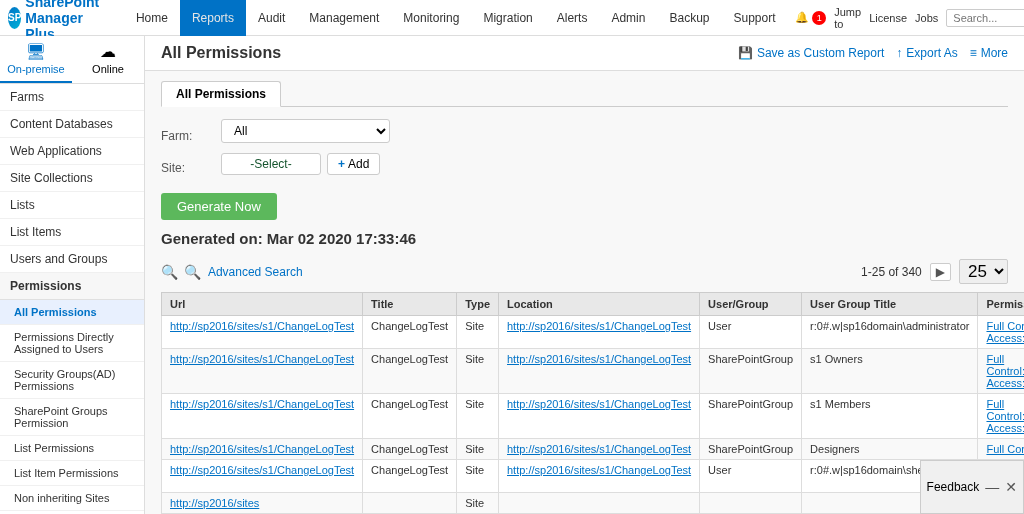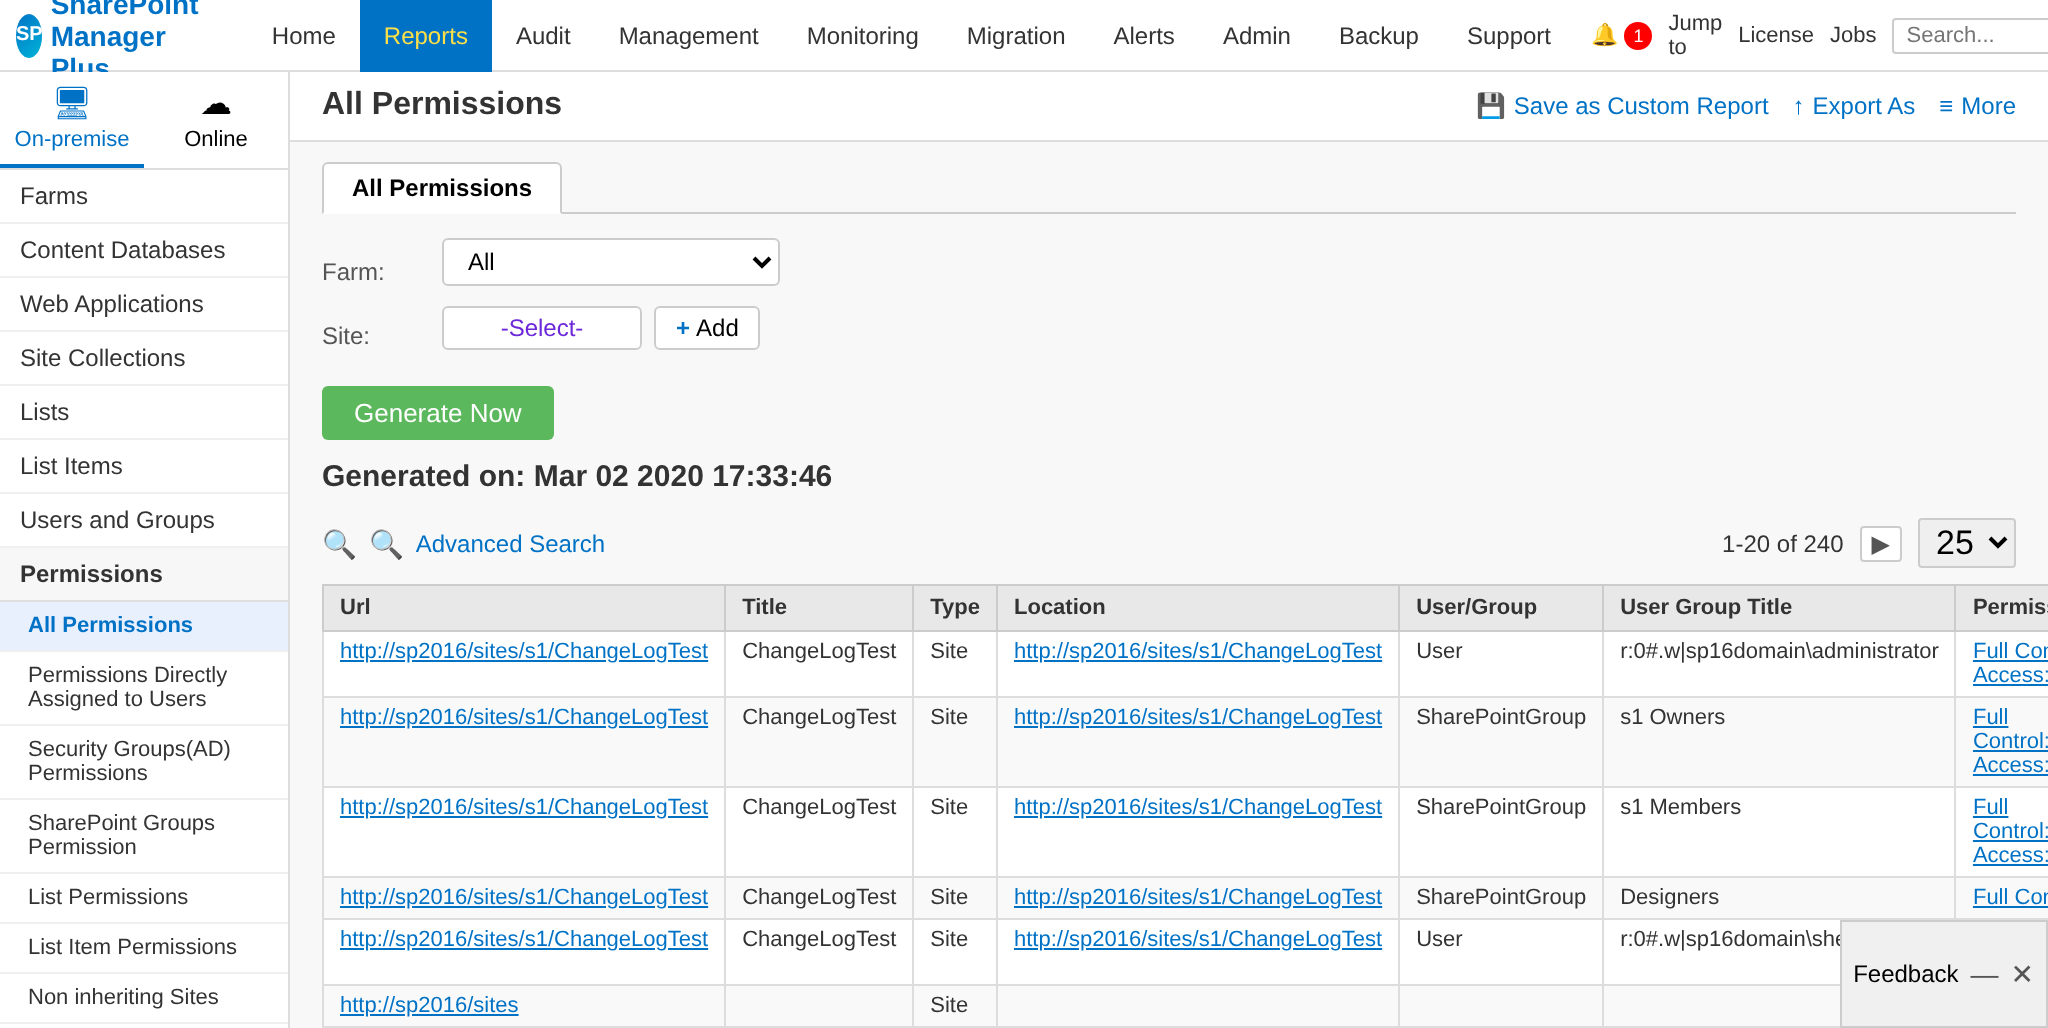--- a/index.html
+++ b/index.html
@@ -12,21 +12,21 @@
     }
     .logo { display: flex; align-items: center; gap: 4px; font-size: 14px; font-weight: bold; color: #0072c6; margin-right: 8px; }
     .logo-circle { width: 22px; height: 22px; background: linear-gradient(135deg, #0072c6, #00b4d8); border-radius: 50%; display: flex; align-items: center; justify-content: flex-end; }
     .logo-circle span { color: white; font-size: 10px; font-weight: bold; }
 
     .nav-menu { display: flex; align-items: center; flex: 1; gap: 0; }
     .nav-item {
       padding: 0 12px; height: 36px; display: flex; align-items: center;
       cursor: pointer; font-size: 12px; color: #333; white-space: nowrap;
     }
-    .nav-item.active { background: #0072c6; color: #fde047; }
+    .nav-item.active { background: #0072c6; color: #e5e5e5; }
 
     .top-right { display: flex; align-items: center; gap: 8px; font-size: 11px; }
     .top-right-item { display: flex; align-items: center; gap: 3px; cursor: pointer; color: #333; }
     .notif-badge { background: red; color: white; border-radius: 50%; width: 14px; height: 14px; font-size: 9px; display: flex; align-items: center; justify-content: center; }
     .search-box-top { border: 1px solid #ccc; border-radius: 2px; padding: 2px 6px; font-size: 11px; width: 80px; }
 
     
     .main-layout { display: flex; height: calc(514px - 36px); }
 
     
@@ -81,21 +81,21 @@
     .form-label { width: 60px; color: #555; font-size: 12px; }
     .form-select {
       border: 1px solid #ccc; border-radius: 3px; padding: 3px 8px;
       font-size: 12px; min-width: 120px; background: white; cursor: pointer;
     }
     .select-with-arrow { display: flex; align-items: center; position: relative; }
     .select-dropdown { width: 169px; }
 
     .site-select-box {
       border: 1px solid #ccc; border-radius: 3px; padding: 3px 10px;
-      font-size: 12px; min-width: 100px; background: white; color: #6d28d9; cursor: pointer;
+      font-size: 12px; min-width: 100px; background: white; color: #14532d; cursor: pointer;
     }
     .add-btn {
       background: #fff; border: 1px solid #ccc; border-radius: 3px;
       padding: 3px 10px; font-size: 12px; cursor: pointer; margin-left: 6px;
       display: flex; align-items: center; gap: 3px;
     }
     .add-btn .plus { color: #0072c6; font-weight: bold; }
 
     .generate-btn {
       background: #5cb85c; color: white; border: none; border-radius: 3px;
@@ -270,21 +270,21 @@
       </div>
 
       
       <div class="table-toolbar">
         <div class="toolbar-left">
           <span class="search-icon-btn">🔍</span>
           <span class="search-icon-btn">🔍</span>
           <span class="advanced-search-link">Advanced Search</span>
         </div>
         <div class="toolbar-right">
-          <span class="pagination-info">1-20 of 240</span>
+          <span class="pagination-info">1-25 of 340</span>
           <div class="page-nav">
             <button class="page-nav-btn">▶</button>
           </div>
           <select class="per-page-select">
             <option>25</option>
           </select>
         </div>
       </div>
 
       

